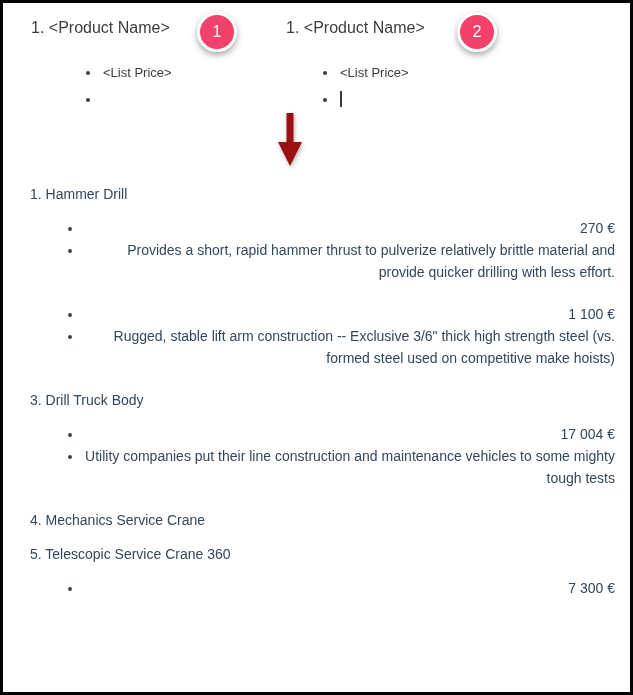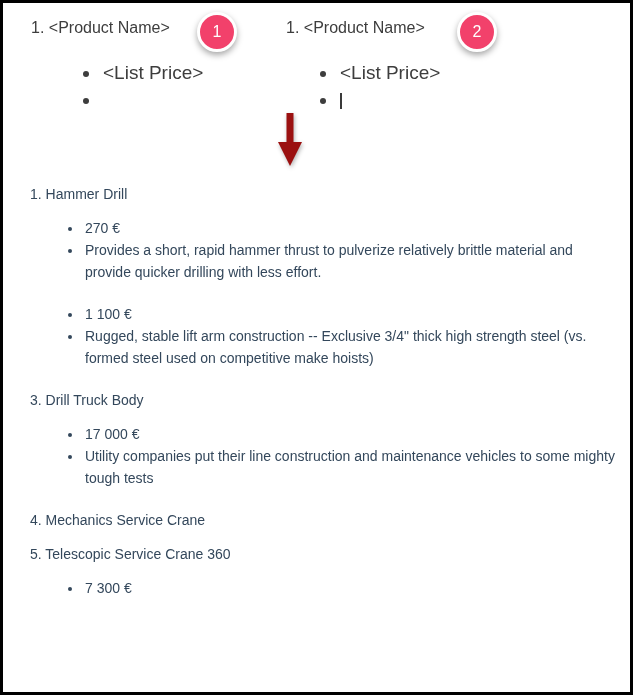--- a/index.html
+++ b/index.html
@@ -18,21 +18,21 @@
   .template {
     position: absolute;
     color: #3d3d3d;
   }
   .template-1 { left: 28px; top: 14px; width: 235px; }
   .template-2 { left: 283px; top: 14px; width: 250px; }
   .template-heading { font-size: 16px; line-height: 22px; white-space: nowrap; }
   .template ul {
     margin: 20px 0 0 0;
     list-style: disc;
-    font-size: 19px;
+    font-size: 13px;
     line-height: 27px;
   }
   .template-1 ul { padding-left: 70px; }
   .template-2 ul { padding-left: 52px; }
   .template li { padding-left: 2px; }
 
   .caret {
     display: inline-block;
     width: 2px;
     height: 16px;
@@ -78,21 +78,21 @@
     color: #33475b;
     font-size: 14px;
     line-height: 22px;
   }
   .product-heading { margin: 12px 0 0 0; }
   .product ul {
     margin: 12px 0 20px 0;
     padding-left: 53px;
     list-style: disc;
   }
-  .product li { padding-left: 2px; max-width: 530px; }
+  .product li { padding-left: 2px; max-width: 530px; text-align: right; }
 </style>
 </head>
 <body>
 
 <div class="frame">
 
   <div class="template template-1">
     <div class="template-heading"><span>1.</span> <span>&lt;Product Name&gt;</span></div>
     <ul>
       <li>&lt;List Price&gt;</li>
@@ -129,28 +129,28 @@
       <div class="product-heading"><span>1.</span> <span>Hammer Drill</span></div>
       <ul>
         <li>270 €</li>
         <li>Provides a short, rapid hammer thrust to pulverize relatively brittle material and provide quicker drilling with less effort.</li>
       </ul>
     </div>
 
     <div class="product">
       <ul>
         <li>1 100 €</li>
-        <li>Rugged, stable lift arm construction -- Exclusive 3/4" thick high strength steel (vs. formed steel used on competitive make hoists)</li>
+        <li>Rugged, stable lift arm construction -- Exclusive 3/6" thick high strength steel (vs. formed steel used on competitive make hoists)</li>
       </ul>
     </div>
 
     <div class="product">
       <div class="product-heading"><span>3.</span> <span>Drill Truck Body</span></div>
       <ul>
-        <li>17 000 €</li>
+        <li>17 004 €</li>
         <li>Utility companies put their line construction and maintenance vehicles to some mighty tough tests</li>
       </ul>
     </div>
 
     <div class="product">
       <div class="product-heading"><span>4.</span> <span>Mechanics Service Crane</span></div>
     </div>
 
     <div class="product">
       <div class="product-heading"><span>5.</span> <span>Telescopic Service Crane 360</span></div>

